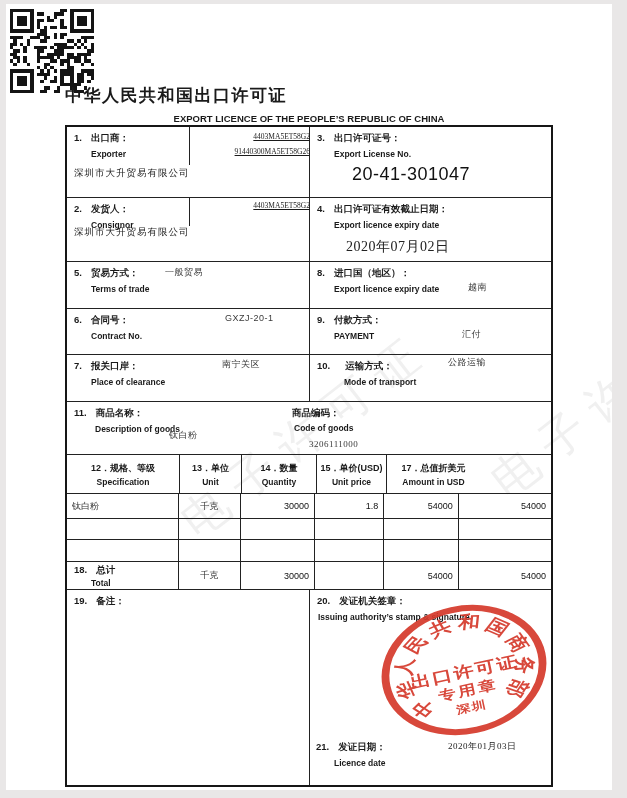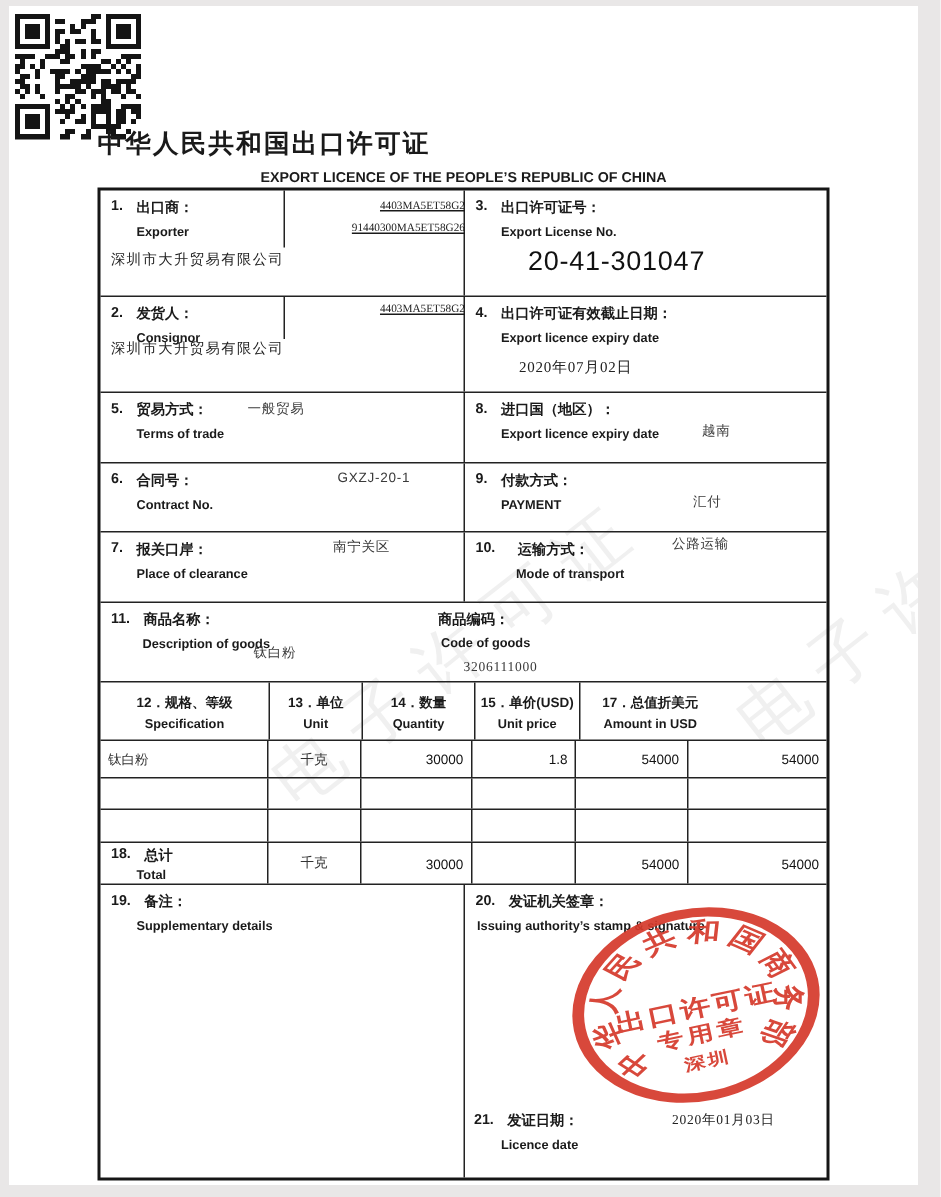--- a/index.html
+++ b/index.html
@@ -42,21 +42,21 @@
   .cell.last { border-right:none; }
 
   .lbl { display:flex; gap:9px; font-weight:bold; font-size:9.5px; padding:5px 0 0 7px; }
   .en  { font-weight:bold; font-size:8.5px; padding-left:24px; margin-top:4px; }
   .val { position:absolute; font-family:"Liberation Serif", serif; font-size:9px; color:#3a3a3a; letter-spacing:0.5px; }
   .cname { position:absolute; left:7px; font-family:"Liberation Serif", serif; font-size:9.5px; letter-spacing:1px; color:#222; }
   .codebox { position:absolute; top:2px; text-align:right;text-decoration:underline; }
   .code { font-family:"Liberation Serif", serif; font-size:7.5px; color:#222; line-height:2.0; }
   .vline { position:absolute; top:0; width:1px; background:#222; }
   .licno { font-size:18px; letter-spacing:0.5px; margin:5px 0 0 42px; color:#111; }
-  .bigdate { position:absolute; font-family:"Liberation Serif", serif; font-size:10px; color:#222; letter-spacing:0.5px; }
+  .bigdate { position:absolute; font-family:"Liberation Serif", serif; font-size:14px; color:#222; letter-spacing:0.5px; }
 
   .hcell { display:flex; flex-direction:column; align-items:center; justify-content:center; text-align:center; }
   .hzh { font-size:9px; font-weight:bold; }
   .hen { font-size:8.5px; font-weight:bold; margin-top:2px; }
   .dcell { font-size:9px; display:flex; align-items:center; }
   .d-left   { justify-content:flex-start; padding-left:5px; font-family:"Liberation Serif", serif; color:#333; }
   .d-center { justify-content:center; font-family:"Liberation Serif", serif; color:#333; }
   .d-right  { justify-content:flex-end; padding-right:5px; color:#111; }
 
   .c1{width:113px}.c2{width:62px}.c3{width:75px}.c4{width:70px}.c5{width:75px}.c6{width:93px}
@@ -474,21 +474,20 @@
       <div class="cell dcell d-right c5">54000</div>
       <div class="cell dcell d-right c6 last">54000</div>
     </div>
 
     <div class="row" style="height:195px">
       <div class="cell" style="width:245px">
         <div class="lbl">
             <span>19.</span>
             <span>备注：</span>
           </div>
-        <div class="en">Supplementary details</div>
       </div>
       <div class="cell last" style="width:243px">
         <div class="lbl">
             <span>20.</span>
             <span>发证机关签章：</span>
           </div>
         <div class="en" style="padding-left:8px">Issuing authority’s stamp &amp; signature</div>
 
         <svg class="stamp" viewBox="0 0 200 200" preserveAspectRatio="none" color="#d5392b">
           <circle cx="100" cy="100" r="90" fill="none" stroke="currentColor" stroke-width="9"></circle>

